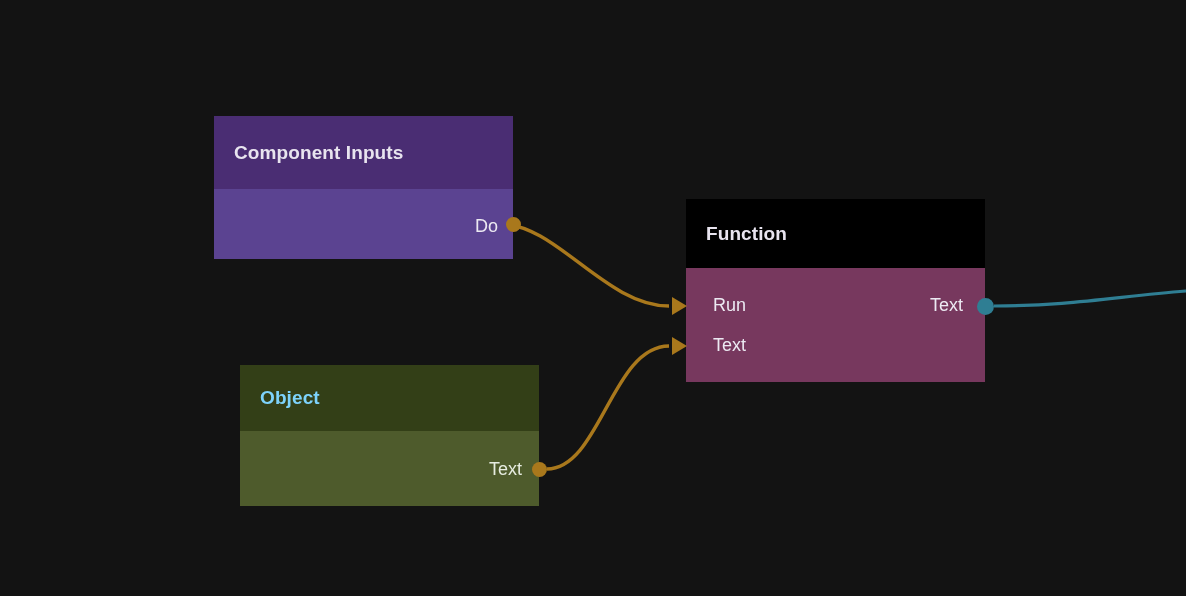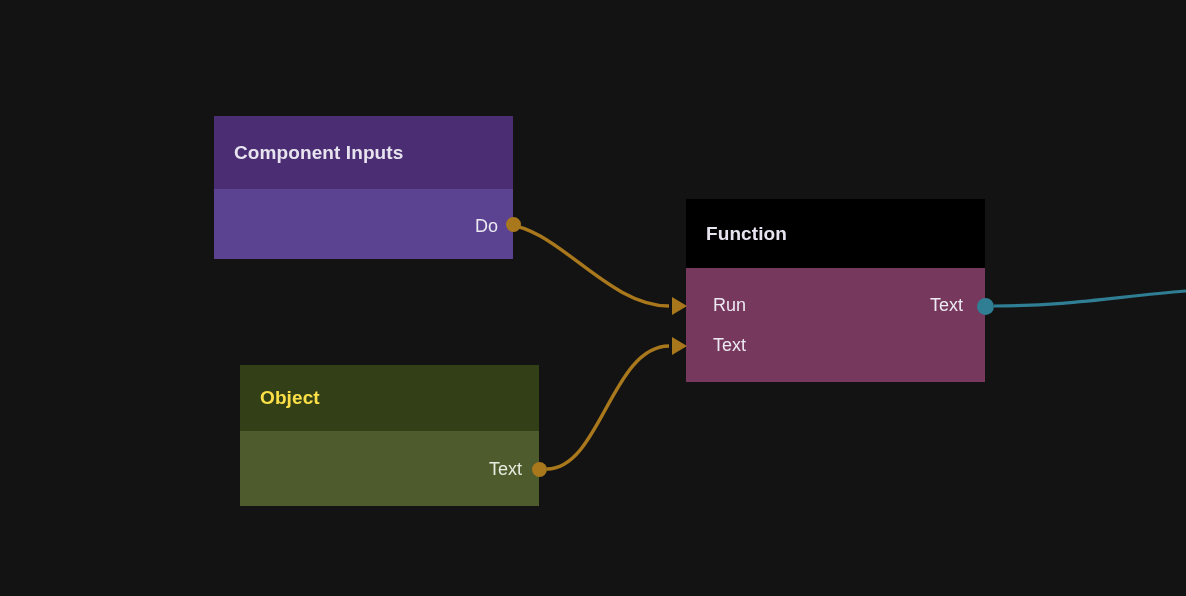--- a/index.html
+++ b/index.html
@@ -160,21 +160,21 @@
   }
   #node-object .node-header {
     height: 66px;
     background: #333f17;
     padding-left: 20px;
   }
   #node-object .node-body {
     height: 75px;
     background: #4e5b2c;
   }
-  #node-object .node-title { color: #fde047; }
+  #node-object .node-title { color: #7dd3fc; }
   #node-object .port-label { color: #e6ece0; }
   #node-object .port-row.out {
     top: 27px;
     right: 17px;
   }
   #node-object .port-dot {
     left: 292px;
     top: 97px;
     width: 15px;
     height: 15px;

